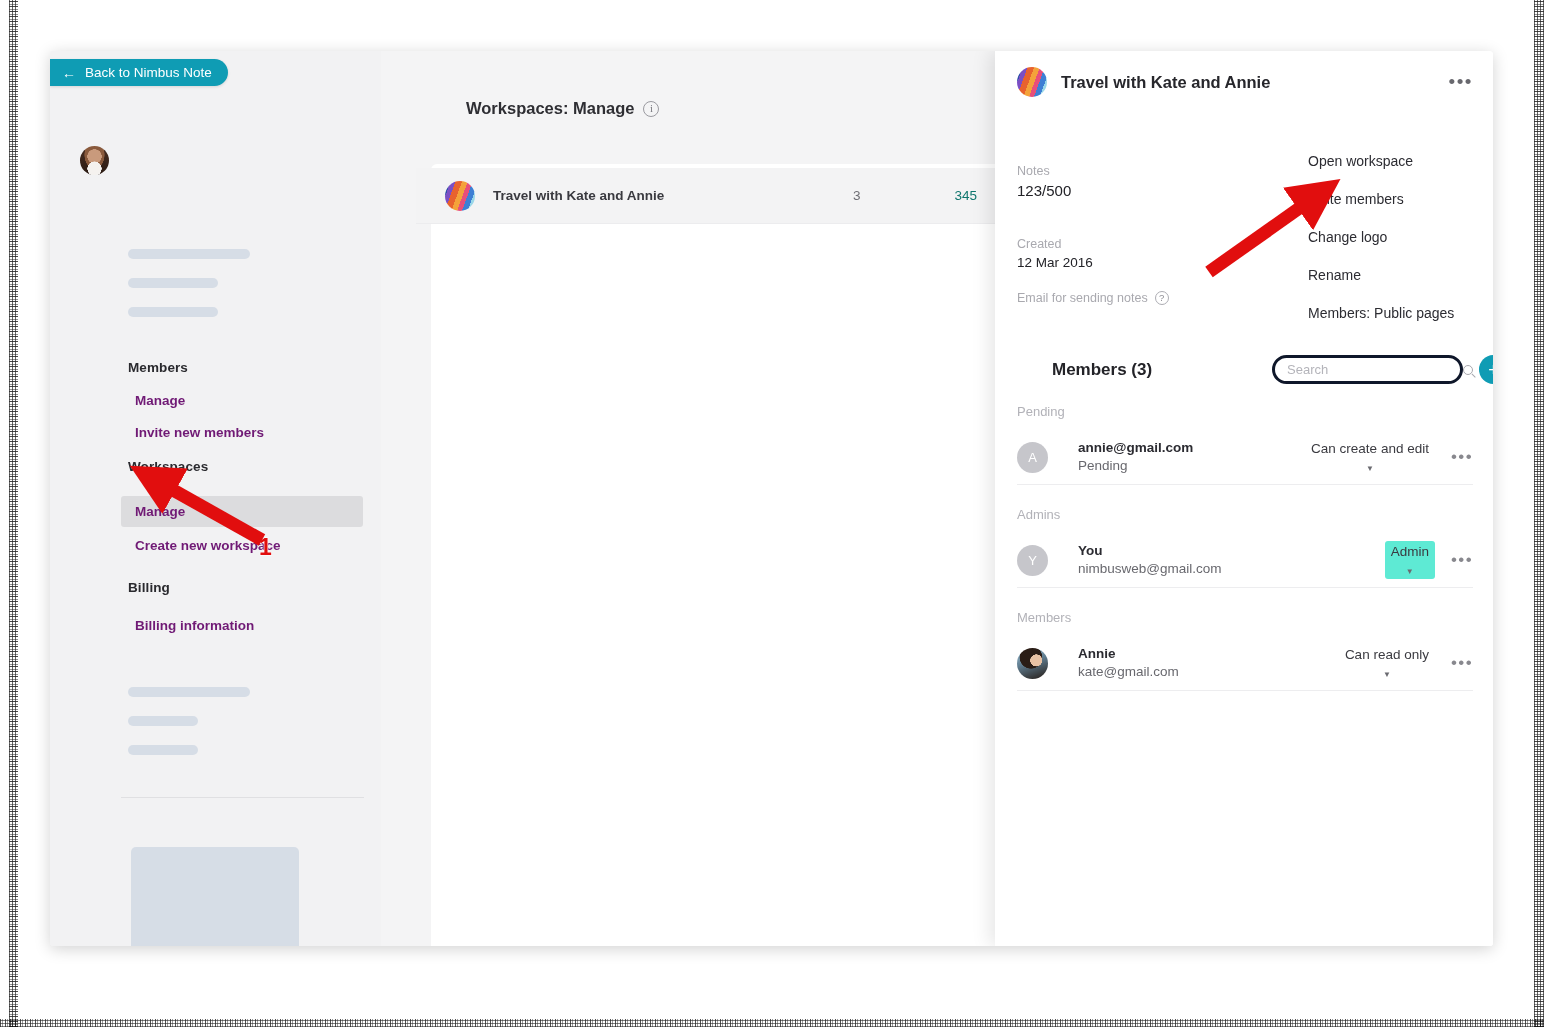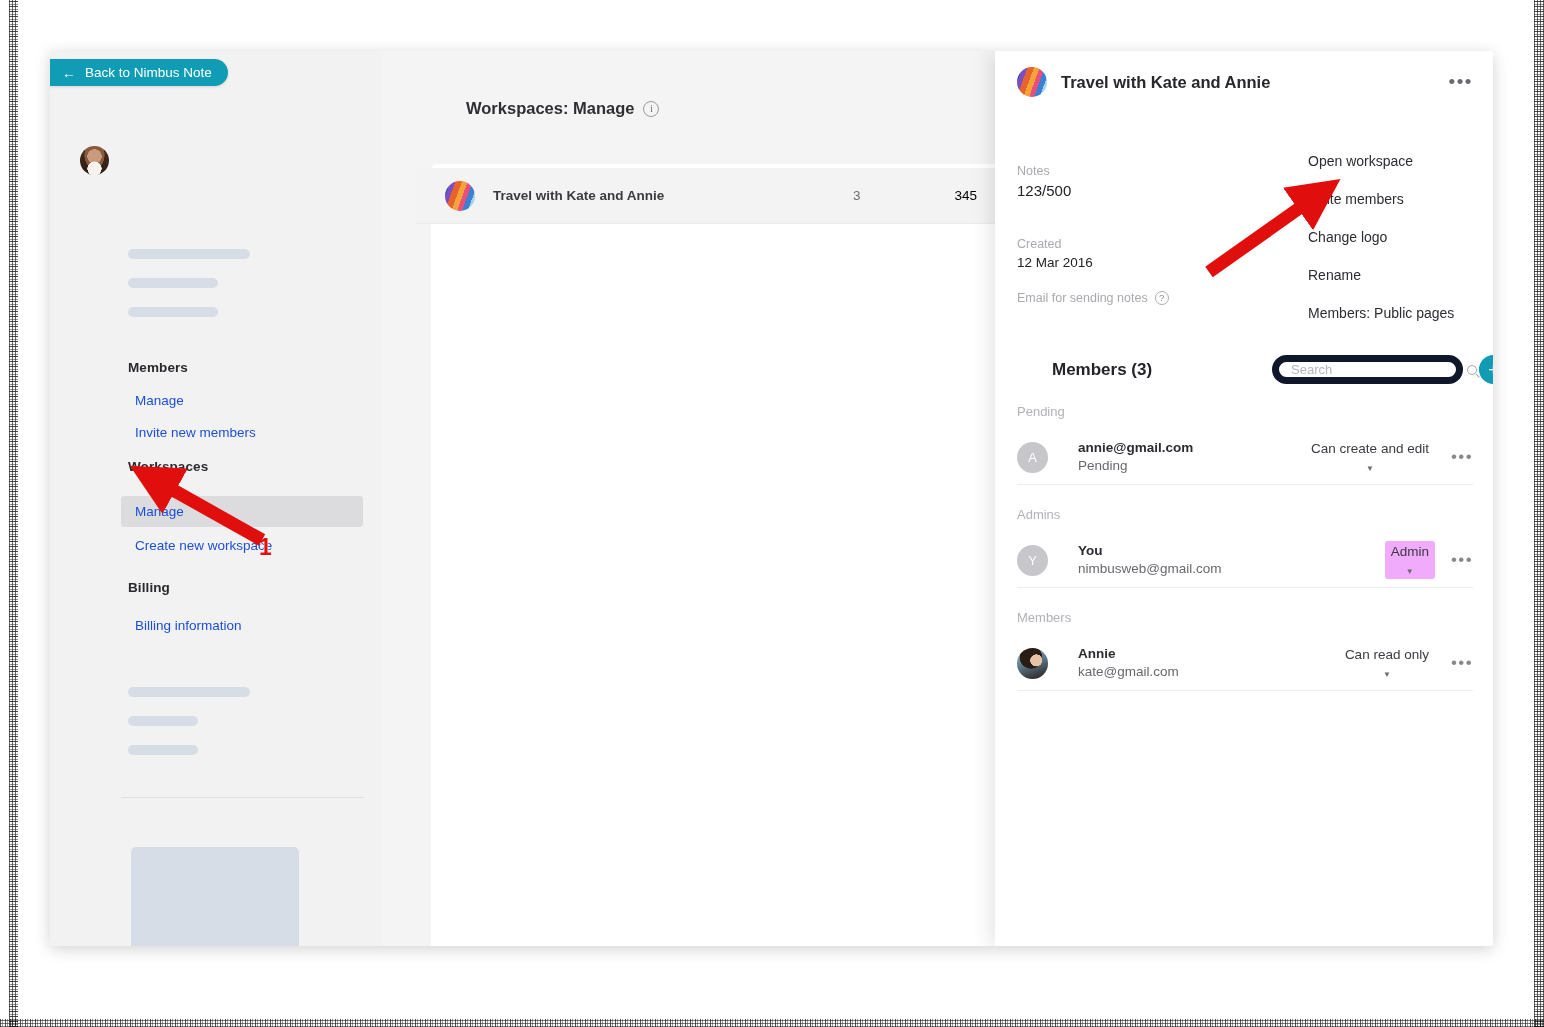--- a/index.html
+++ b/index.html
@@ -127,23 +127,24 @@
   }
   .nav-item {
     position: absolute;
     left: 71px;
     width: 242px;
     height: 31px;
     display: flex;
     align-items: center;
     padding-left: 14px;
     font-size: 13.5px;
-    color: #1d4ed8;
+    color: #701a75;
     border-radius: 3px;
     cursor: pointer;
+    font-weight: bold;
   }
   .nav-item.active { background: #dcdcde; }
 
   #nav-members-title    { top: 309px; }
   #nav-manage-members   { top: 334px; }
   #nav-invite-members   { top: 366px; }
   #nav-workspaces-title { top: 408px; }
   #nav-manage-ws        { top: 445px; }
   #nav-create-ws        { top: 479px; }
   #nav-billing-title    { top: 529px; }
@@ -259,21 +260,21 @@
     left: 437px;
     font-size: 13.5px;
     color: #6e6e74;
   }
   .ws-folders {
     position: absolute;
     left: 525px;
     width: 36px;
     text-align: right;
     font-size: 13.5px;
-    color: #000000;
+    color: #0f766e;
   }
 
   
   #right-panel {
     position: absolute;
     left: 945px;
     top: 0;
     width: 498px;
     height: 895px;
     background: #ffffff;
@@ -362,21 +363,21 @@
   }
   #members-title {
     font-size: 17px;
     font-weight: bold;
     color: #232328;
   }
   #member-search {
     margin-left: auto;
     width: 191px;
     height: 29px;
-    border: 7px solid #0f172a;
+    border: 3px solid #0f172a;
     border-radius: 15px;
     display: flex;
     align-items: center;
     padding: 0 12px;
     background: #fff;
   }
   #member-search input {
     border: 0;
     outline: 0;
     flex: 1;
@@ -475,21 +476,21 @@
     font-size: 13.5px;
     color: #3a3a40;
     display: flex;
     align-items: center;
     gap: 8px;
     cursor: pointer;
     padding: 3px 6px;
     border-radius: 3px;
     flex-direction: column;
   }
-  .role-select.boxed { background: #f0abfc; }
+  .role-select.boxed { background: #5eead4; }
   .caret { font-size: 8px; color: #6b6b71; }
   .row-more {
     margin-left: 16px;
     color: #88888e;
     font-size: 17px;
     letter-spacing: 1.4px;
     line-height: 8px;
     cursor: pointer;
   }
 

